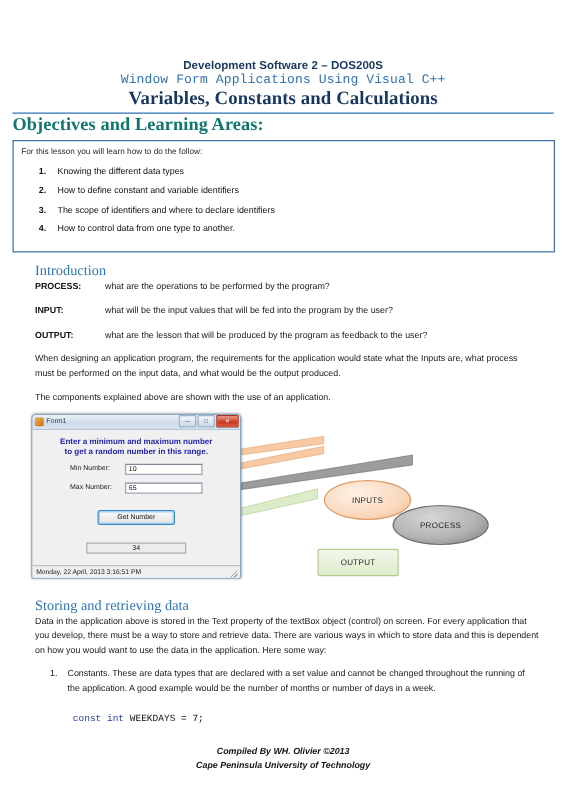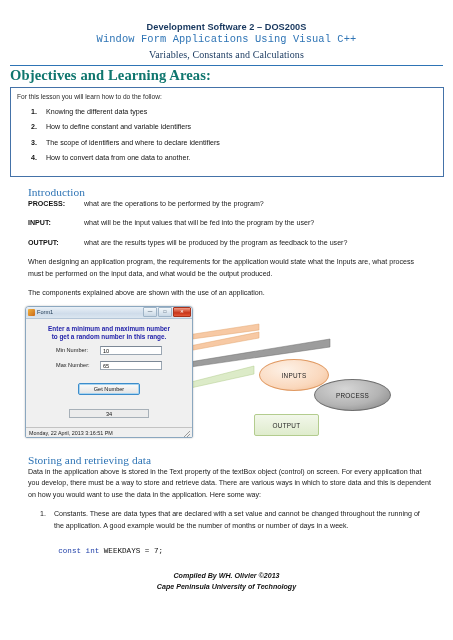--- a/index.html
+++ b/index.html
@@ -19,39 +19,40 @@
     width: 453px;
     height: 640px;
     padding: 0;
     box-sizing: border-box;
   }
 
   
   .doc-header {
     text-align: center;
     padding: 21px 28px 0 28px;
+    margin-top: 25px;
   }
   .hdr-line1 {
     font-size: 9.2px;
     font-weight: bold;
     color: #17375e;
     letter-spacing: 0.05px;
     line-height: 12px;
   }
   .hdr-line2 {
     font-family: Liberation Mono, monospace;
     font-size: 10.4px;
     color: #2e74b5;
     line-height: 13.5px;
     letter-spacing: 0.1px;
   }
   .hdr-line3 {
     font-family: "Liberation Serif", serif;
-    font-size: 10px;
-    font-weight: normal;
+    font-size: 15px;
+    font-weight: bold;
     color: #17375e;
     line-height: 15px;
     letter-spacing: 0.1px;
   }
 
   
   .h1-rule {
     border-top: 1.1px solid #2e74b5;
     margin: 3px 10px 0 10px;
   }
@@ -386,41 +387,41 @@
       <li class="obj-item">
         <span class="obj-num">2.</span>
         <span class="obj-text">How  to define constant and variable identifiers</span>
       </li>
       <li class="obj-item">
         <span class="obj-num">3.</span>
         <span class="obj-text">The scope of identifiers and where to declare identifiers</span>
       </li>
       <li class="obj-item">
         <span class="obj-num">4.</span>
-        <span class="obj-text">How to convert data from one data to another.</span>
+        <span class="obj-text">How to control data from one type to another.</span>
       </li>
     </ul>
   </div>
 
   <div style="height:9px"></div>
   <div class="h2-title">Introduction</div>
 
   <div class="body-wrap">
 
     <div class="ipo-row">
       <span class="ipo-label">PROCESS:</span>
       <span class="ipo-desc">what are the operations to be performed by the program?</span>
     </div>
     <div class="ipo-row">
       <span class="ipo-label">INPUT:</span>
       <span class="ipo-desc">what will be the input values that will be fed into the program by the user?</span>
     </div>
     <div class="ipo-row">
       <span class="ipo-label">OUTPUT:</span>
-      <span class="ipo-desc">what are the results types will be produced by the program as feedback to the user?</span>
+      <span class="ipo-desc">what are the lesson that will be produced by the program as feedback to the user?</span>
     </div>
 
     <p class="para">When designing an application program, the requirements for the application would state what the Inputs are, what process must be performed on the input data, and what would be the output produced.</p>
     <p class="para" style="margin-bottom:4px">The components explained above are shown with the use of an application.</p>
   </div>
 
   <div class="figure">
 
     <svg class="conn" style="left:0;top:0;" width="453" height="142">
 

